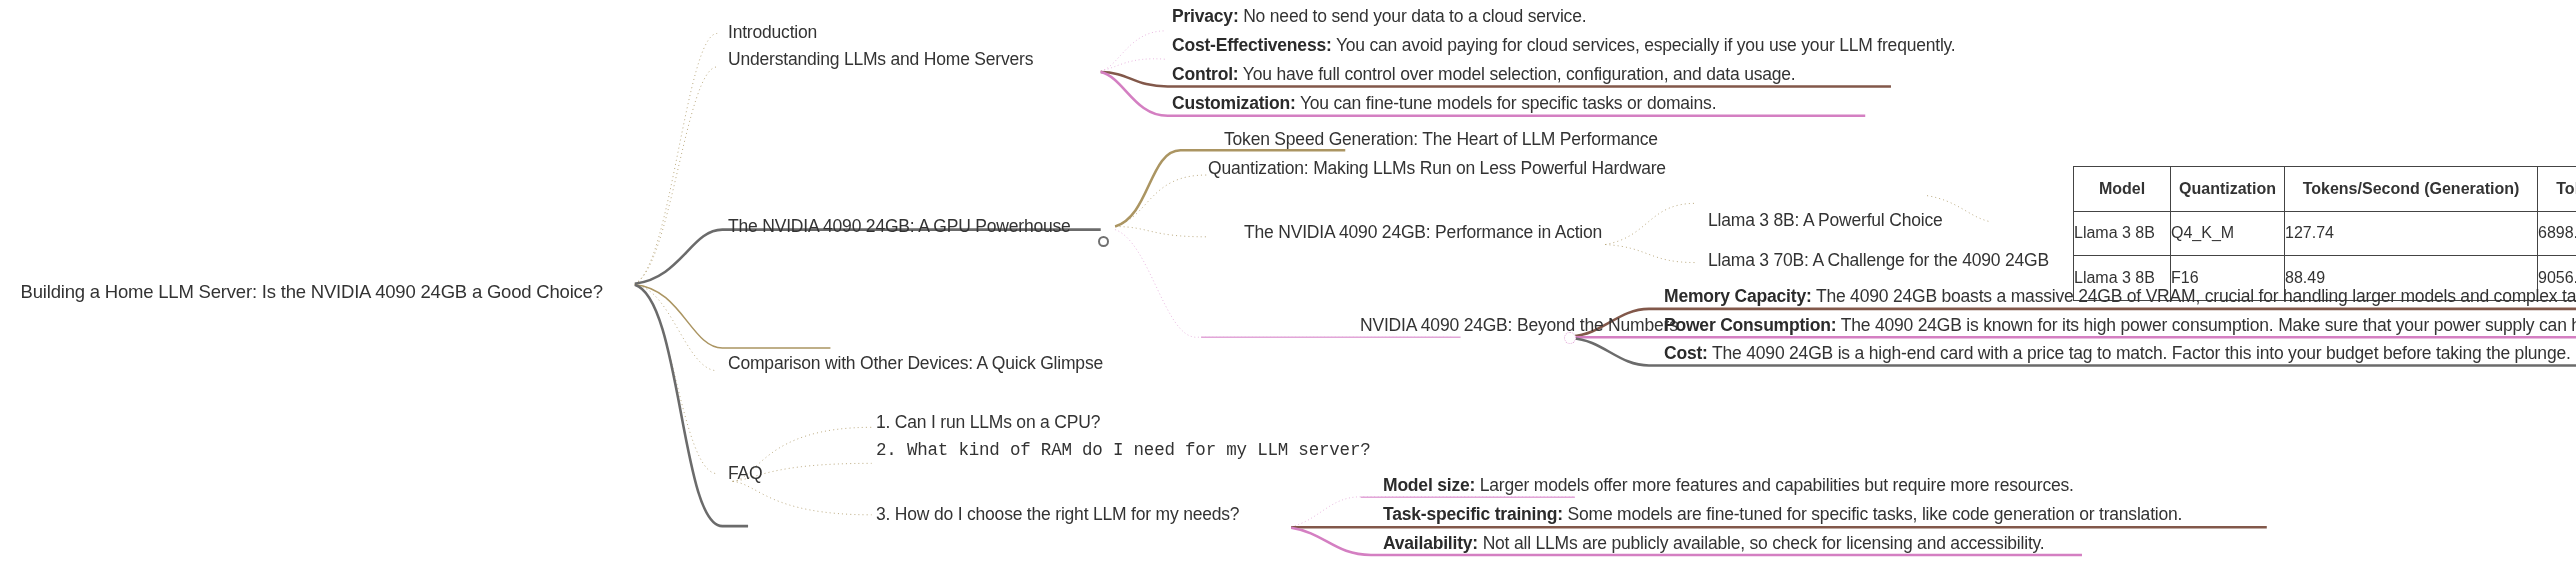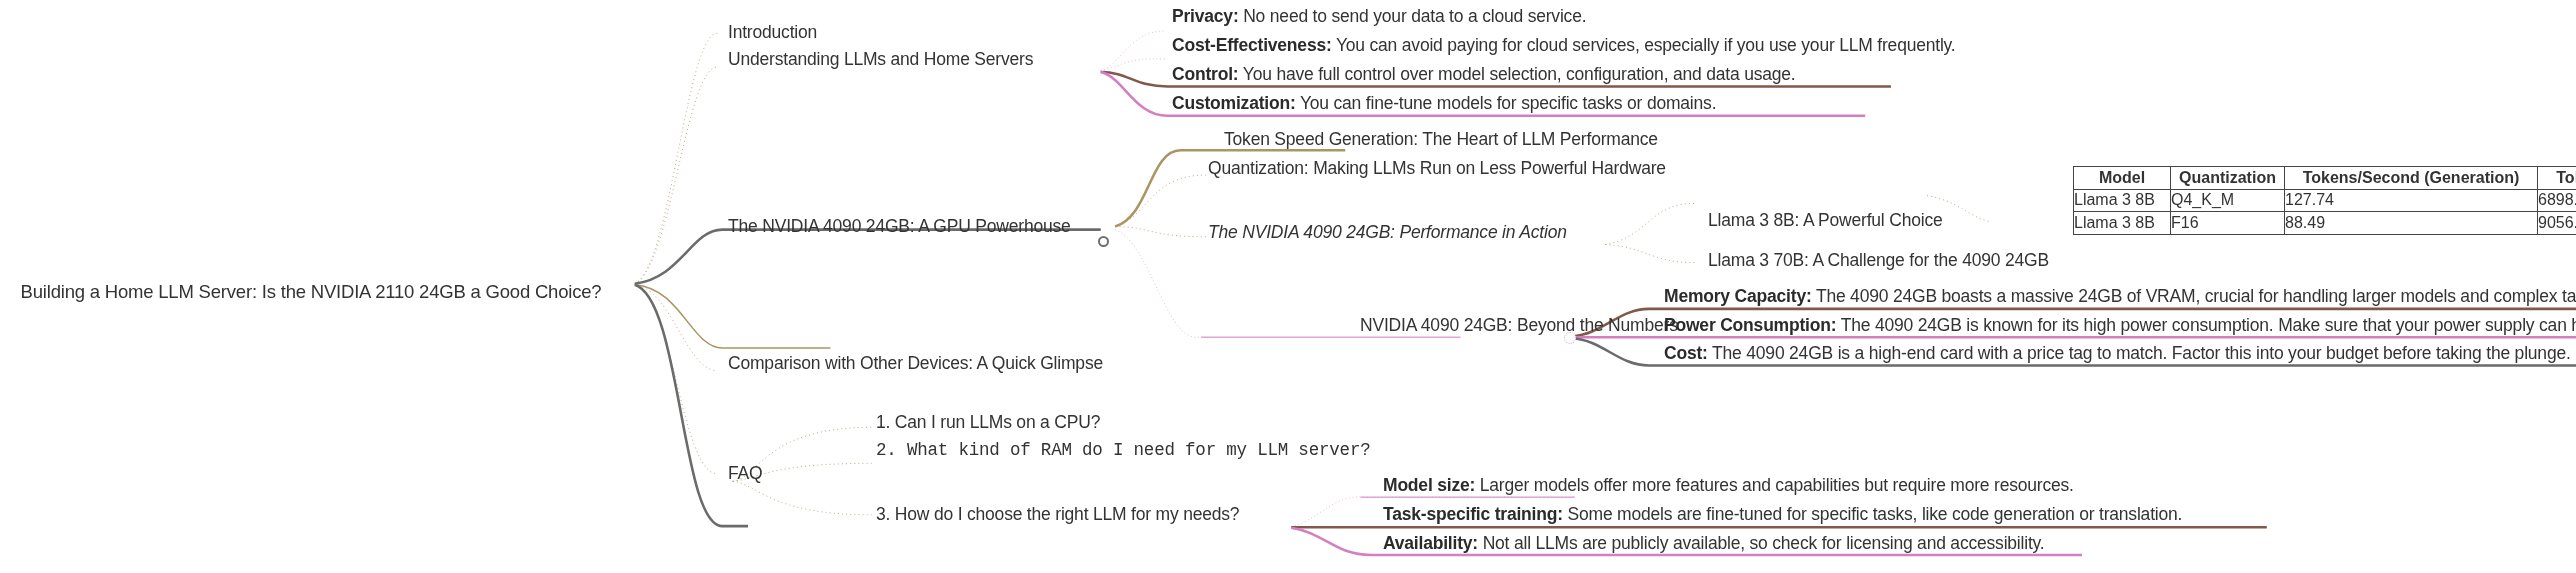--- a/index.html
+++ b/index.html
@@ -3,21 +3,21 @@
 <meta charset="utf-8">
 <style>
   html, body { margin:0; padding:0; background:#ffffff; }
   body { width:3784px; height:573px; position:relative; overflow:hidden;
          font-family:"Liberation Sans", sans-serif; color:#333333; }
   #canvas { position:absolute; left:0; top:0; width:3784px; height:573px; }
   .node { position:absolute; white-space:nowrap; font-size:17.5px; line-height:20.6px; color:#333; letter-spacing:-0.2px; }
   .root { font-size:18.5px; }
   .node b { font-weight:bold; color:#2b2b2b; }
   table.perf { position:absolute; border-collapse:collapse; font-size:16px; color:#333; }
-  table.perf th, table.perf td { border:1.5px solid #444; padding:0 0px; text-align:left; white-space:nowrap; height:21.6px; }
+  table.perf th, table.perf td { border:1.5px solid #444; padding:11px 0px; text-align:left; white-space:nowrap; height:21.6px; }
   table.perf th { font-weight:bold; text-align:center; }
   svg.links { position:absolute; left:0; top:0; }
   .collapse { position:absolute; width:11.3px; height:11.3px; border:2.1px solid #707070; border-radius:50%; background:#fff; box-sizing:border-box; }
 </style>
 </head>
 <body>
 
 <div id="canvas">
 
   <svg class="links" width="3784" height="573" viewBox="0 0 7344 1113">
@@ -53,21 +53,21 @@
     <path d="M1420 935 C1470 930, 1490 900, 1690 900" fill="none" stroke="#ab9562" stroke-width="1.5" stroke-dasharray="2,6"></path>
     <path d="M1420 935 C1470 940, 1490 1000, 1690 1000" fill="none" stroke="#ab9562" stroke-width="1.5" stroke-dasharray="2,6"></path>
 
     <path d="M2505 1023 C2560 1010, 2580 965, 2640 965 L3056 965" fill="none" stroke="#e2a6d8" stroke-width="1.5" stroke-dasharray="2,5"></path>
     <path d="M2640 966 L3056 966" fill="none" stroke="#e2a6d8" stroke-width="3"></path>
     <path d="M2505 1024 L4400 1024" fill="none" stroke="#82584a" stroke-width="5"></path>
     <path d="M2505 1025 C2570 1035, 2590 1078, 2660 1078 L4041 1078" fill="none" stroke="#d47fc2" stroke-width="5"></path>
   </svg>
 
   <div class="node root" style="left:20.6px; top:282px;">
-    <span>Building a Home LLM Server: Is the NVIDIA 2110 24GB a Good Choice?</span>
+    <span>Building a Home LLM Server: Is the NVIDIA 4090 24GB a Good Choice?</span>
   </div>
 
   <div class="node" style="left:728px; top:21.6px;">
     <span>Introduction</span>
   </div>
   <div class="node" style="left:728px; top:49px;">
     <span>Understanding LLMs and Home Servers</span>
   </div>
   <div class="node" style="left:728px; top:216px;">
     <span>The NVIDIA 4090 24GB: A GPU Powerhouse</span>
@@ -95,21 +95,21 @@
   <div class="node" style="left:1172px; top:93px;">
     <b>Customization:</b><span> You can fine-tune models for specific tasks or domains.</span>
   </div>
 
   <div class="node" style="left:1208px; top:129px;margin-left:16px;">
     <span>Token Speed Generation: The Heart of LLM Performance</span>
   </div>
   <div class="node" style="left:1208px; top:158px;">
     <span>Quantization: Making LLMs Run on Less Powerful Hardware</span>
   </div>
-  <div class="node" style="left:1208px; top:222px;font-style:italic;">
+  <div class="node" style="left:1244px; top:222px;">
     <span>The NVIDIA 4090 24GB: Performance in Action</span>
   </div>
   <div class="node" style="left:1360px; top:315px;">
     <span>NVIDIA 4090 24GB: Beyond the Numbers</span>
   </div>
   <div class="collapse" style="left:1564px; top:332px; border:1px dotted #e2a6d8; width:12.4px; height:12.4px;"></div>
 
   <div class="node" style="left:1708px; top:190px;margin-top:20px;">
     <span>Llama 3 8B: A Powerful Choice</span>
   </div>

